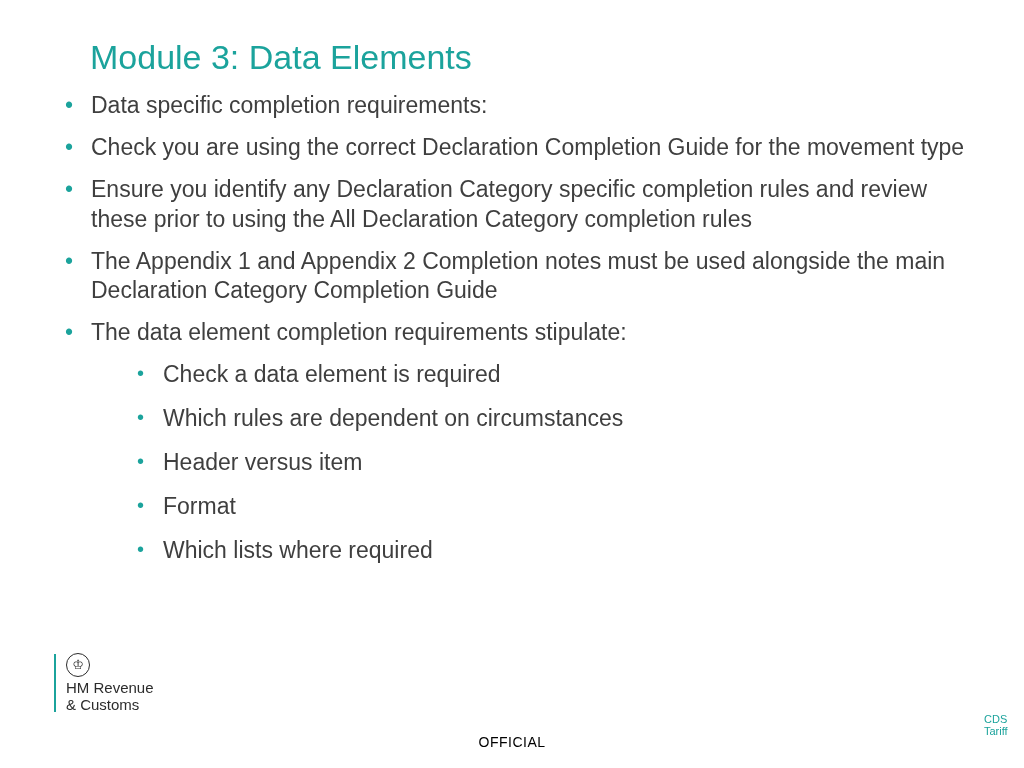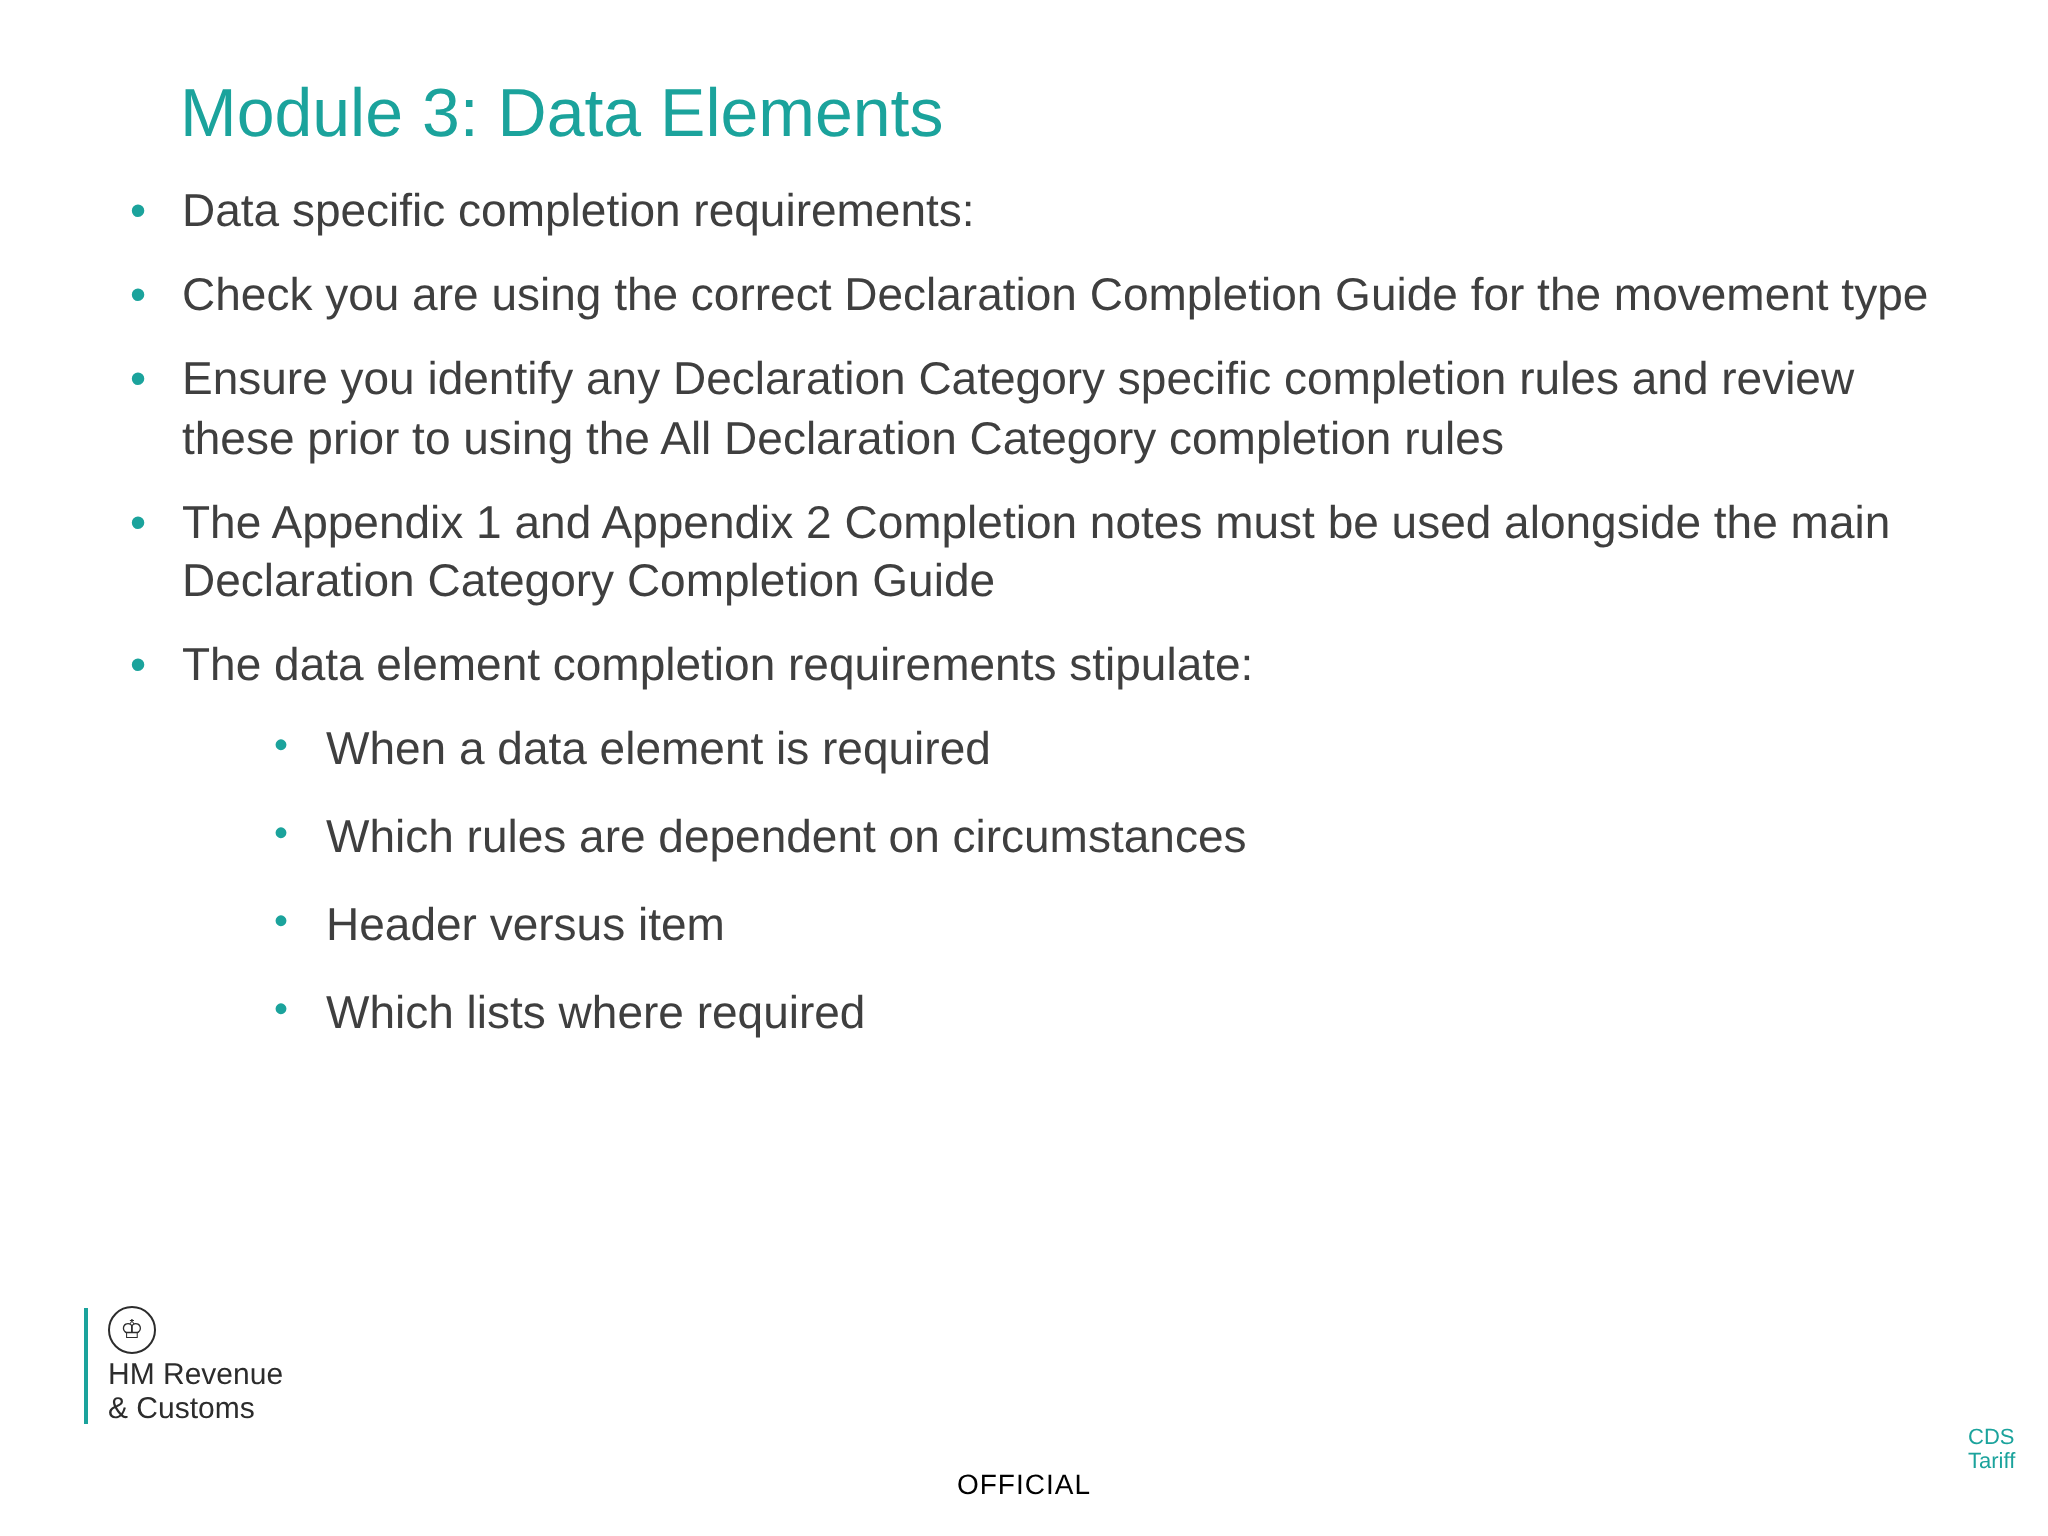--- a/index.html
+++ b/index.html
@@ -60,21 +60,21 @@
   ul.sub-list > li::before {
     content: "•";
     position: absolute;
     left: 4px;
     top: 0;
     color: #1ba39c;
     font-size: 20px;
   }
   .logo-block {
     position: absolute;
-    left: 42px;
+    left: 54px;
     bottom: 55px;
     display: flex;
     align-items: center;
   }
   .logo-bar {
     width: 2px;
     height: 58px;
     background: #1ba39c;
     margin-right: 10px;
   }
@@ -134,23 +134,24 @@
   <h1 class="title">Module 3: Data Elements</h1>
 
   <ul class="main-list">
     <li>Data specific completion requirements:</li>
     <li>Check you are using the correct Declaration Completion Guide for the movement type</li>
     <li>Ensure you identify any Declaration Category specific completion rules and review these prior to using the All Declaration Category completion rules</li>
     <li>The Appendix 1 and Appendix 2 Completion notes must be used alongside the main Declaration Category Completion Guide</li>
     <li>
       <span>The data element completion requirements stipulate:</span>
       <ul class="sub-list">
-        <li>When a data element is required</li>
+        <li>Check a data element is required</li>
         <li>Which rules are dependent on circumstances</li>
         <li>Header versus item</li>
+        <li>Format</li>
         <li>Which lists where required</li>
       </ul>
     </li>
   </ul>
 
   <div class="logo-block">
     <div class="logo-bar"></div>
     <div class="logo-inner">
       <div class="crown-circle"></div>
       <div class="logo-text">HM Revenue</div>

